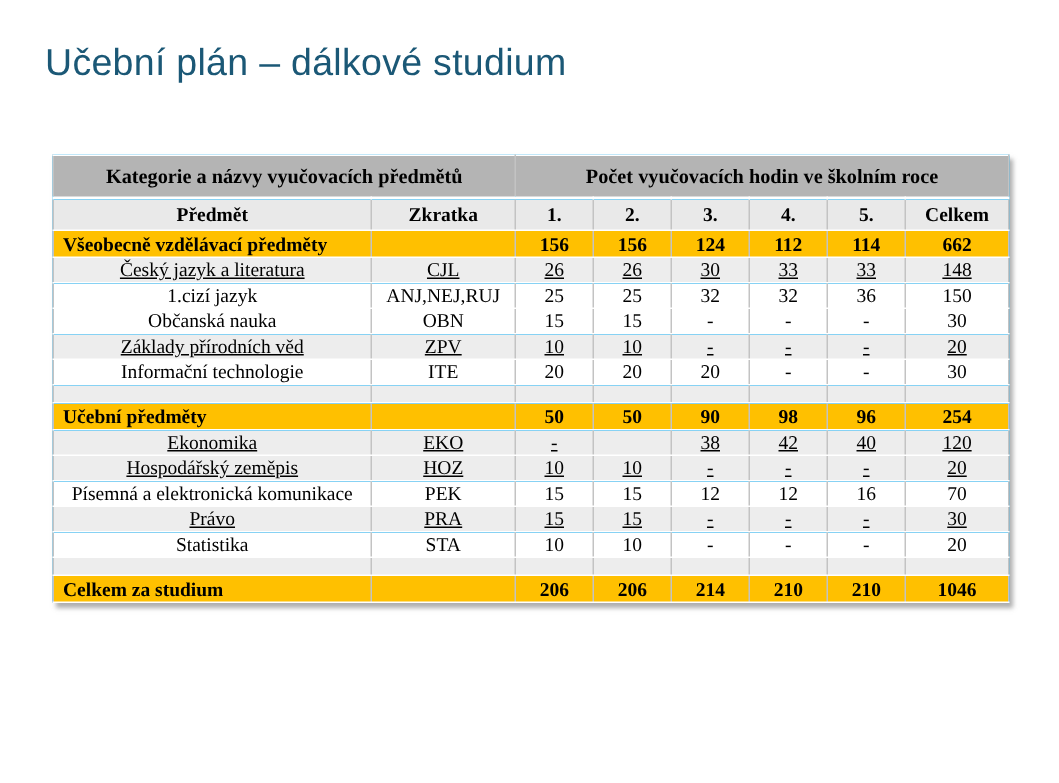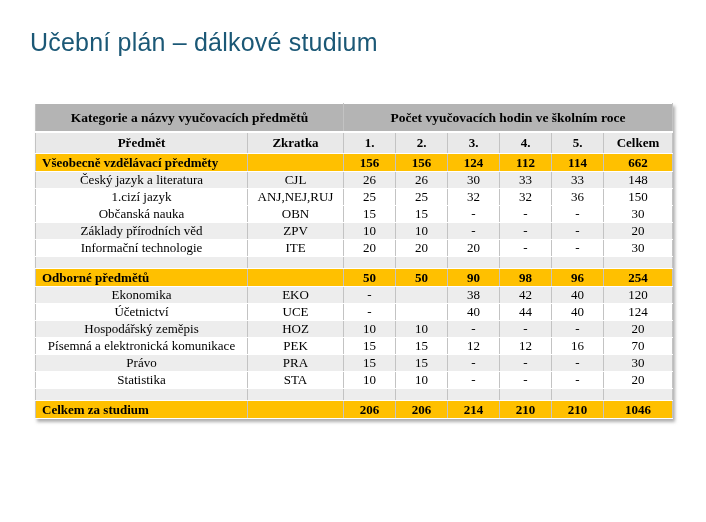--- a/index.html
+++ b/index.html
@@ -63,21 +63,21 @@
     height: 20px;
     font-weight: bold;
   }
   tr.section td {
     background: var(--accent, #ffc000);
     font-weight: bold;
     height: 17px;
     margin-left: 40px;
   }
   tr.section td.c-label { text-align: left; padding-left: 6px; }
-  tr.shaded td { background: var(--alt-row-bg, #ededed); height: 16px; }
+  tr.shaded td { background: var(--alt-row-bg, #ededed); height: 16px; text-decoration: underline; }
   tr.plain  td { background: #ffffff; height: 16px; }
   tr.spacer td { height: 11px; }
   tr.spacer td { background: var(--alt-row-bg, #ededed); }
   td.c-label { text-align: left; padding-left: 6px; }
 </style>
 </head>
 <body>
 
 <div class="slide">
   <h1 class="slide-title">Učební plán – dálkové studium</h1>
@@ -174,49 +174,39 @@
           <td class="c-label"></td>
           <td></td>
           <td></td>
           <td></td>
           <td></td>
           <td></td>
           <td></td>
           <td></td>
         </tr>
         <tr class="section">
-          <td class="c-label">Odborné předmětů</td>
+          <td class="c-label">Učební předměty</td>
           <td></td>
           <td>50</td>
           <td>50</td>
           <td>90</td>
           <td>98</td>
           <td>96</td>
           <td>254</td>
         </tr>
         <tr class="shaded">
           <td class="c-label">Ekonomika</td>
           <td>EKO</td>
           <td>-</td>
           <td></td>
           <td>38</td>
           <td>42</td>
           <td>40</td>
           <td>120</td>
         </tr>
-        <tr class="plain">
-          <td class="c-label">Účetnictví</td>
-          <td>UCE</td>
-          <td>-</td>
-          <td></td>
-          <td>40</td>
-          <td>44</td>
-          <td>40</td>
-          <td>124</td>
-        </tr>
         <tr class="shaded">
           <td class="c-label">Hospodářský zeměpis</td>
           <td>HOZ</td>
           <td>10</td>
           <td>10</td>
           <td>-</td>
           <td>-</td>
           <td>-</td>
           <td>20</td>
         </tr>

